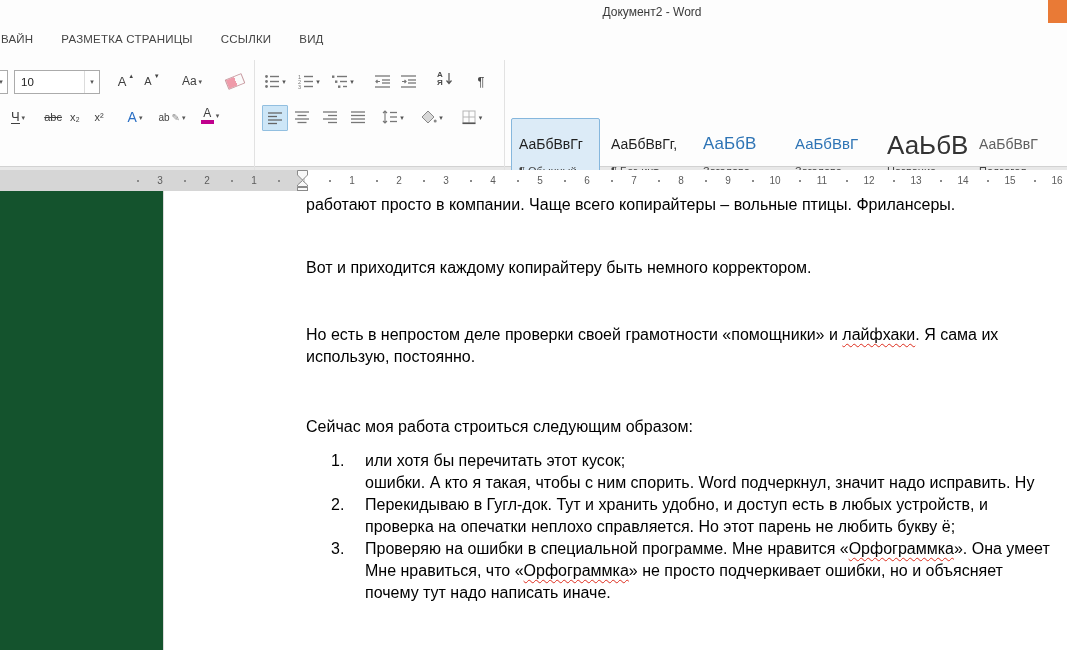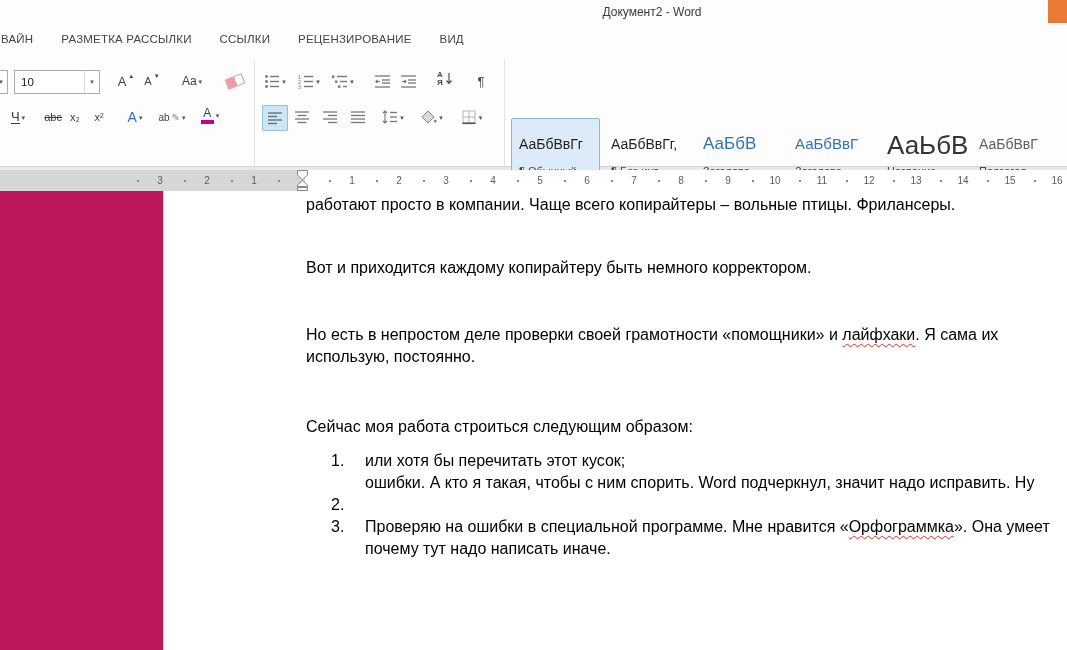--- a/index.html
+++ b/index.html
@@ -54,21 +54,21 @@
   .s3 .sample{font-size:15px;line-height:30px;color:#2e74b5;}
   .s4 .sample{font-size:26px;line-height:32px;color:#333;}
   .s5 .sample{font-size:14px;line-height:30px;color:#5f5f5f;}
   
   .ruler{position:absolute;left:0;top:170px;width:1067px;height:21px;background:#d6d6d6;}
   .ruler .textzone{position:absolute;left:305px;top:0;width:762px;height:21px;background:#ffffff;}
   .rnum{position:absolute;top:0;transform:translateX(-50%);font-size:10px;color:#5c5c5c;line-height:21px;}
   .rdot{position:absolute;top:10px;width:2px;height:2px;background:#8a8a8a;}
   .indent-markers{position:absolute;left:296px;top:0;}
   
-  .docarea{position:absolute;left:0;top:191px;width:1067px;height:459px;background:#be185d;overflow:hidden;}
+  .docarea{position:absolute;left:0;top:191px;width:1067px;height:459px;background:#14532d;overflow:hidden;}
   .page{position:absolute;left:163px;top:0;width:1140px;height:459px;background:#fff;border-left:1px solid #dadada;}
   .doctext{padding:3px 0 0 142px;font-size:16px;line-height:22px;color:#000;}
   .tline{white-space:nowrap;}
   .para0{margin-bottom:41px;}
   .para1{margin-bottom:45px;}
   .para2{margin-bottom:48px;}
   .para3{margin-bottom:12px;}
   .doc-list{margin-left:25px;}
   .li{display:flex;}
   .li .num{width:34px;flex:0 0 34px;}
@@ -78,23 +78,22 @@
 <body>
 
 <div class="topband">
   <div class="titlebar">
     <span class="title">Документ2 - Word</span>
     <div class="win-fragment"></div>
   </div>
 
   <div class="tabs">
     <span class="tab tab-cut">ВАЙН</span>
-    <span class="tab">РАЗМЕТКА РАССЫЛКИ</span>
+    <span class="tab">РАЗМЕТКА СТРАНИЦЫ</span>
     <span class="tab">ССЫЛКИ</span>
-    <span class="tab">РЕЦЕНЗИРОВАНИЕ</span>
     <span class="tab">ВИД</span>
   </div>
 
   <div class="ribbon">
 
     <div class="combo" style="left:-6px;top:16px;width:12px;">
       <span class="arrow" style="border-left:none;">▾</span>
     </div>
     <div class="combo" style="left:14px;top:16px;width:84px;">
       <span class="val">10</span>
@@ -383,24 +382,29 @@
         <div class="doc-list">
           <div class="li">
             <div class="num">1.</div>
             <div class="libody">
               <div class="tline">или хотя бы перечитать этот кусок;</div>
               <div class="tline">ошибки. А кто я такая, чтобы с ним спорить. Word подчеркнул, значит надо исправить. Ну</div>
             </div>
           </div>
           <div class="li">
             <div class="num">2.</div>
+            <div class="libody">
+              <div class="tline">Перекидываю в Гугл-док. Тут и хранить удобно, и доступ есть в любых устройств, и</div>
+              <div class="tline">проверка на опечатки неплохо справляется. Но этот парень не любить букву ё;</div>
+            </div>
           </div>
           <div class="li">
             <div class="num">3.</div>
             <div class="libody">
               <div class="tline">Проверяю на ошибки в специальной программе. Мне нравится «<span class="misspell">Орфограммка</span>». Она умеет</div>
+              <div class="tline">Мне нравиться, что «<span class="misspell">Орфограммка</span>» не просто подчеркивает ошибки, но и объясняет</div>
               <div class="tline">почему тут надо написать иначе.</div>
             </div>
           </div>
         </div>
       </div>
   </div>
 </div>
 
 </body></html>

